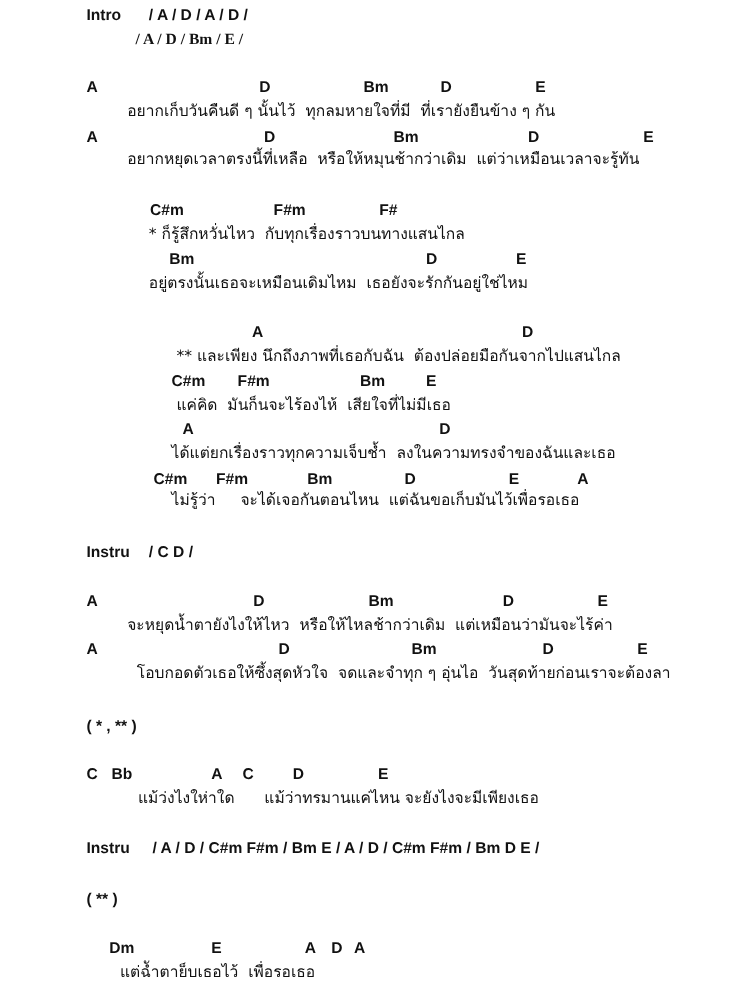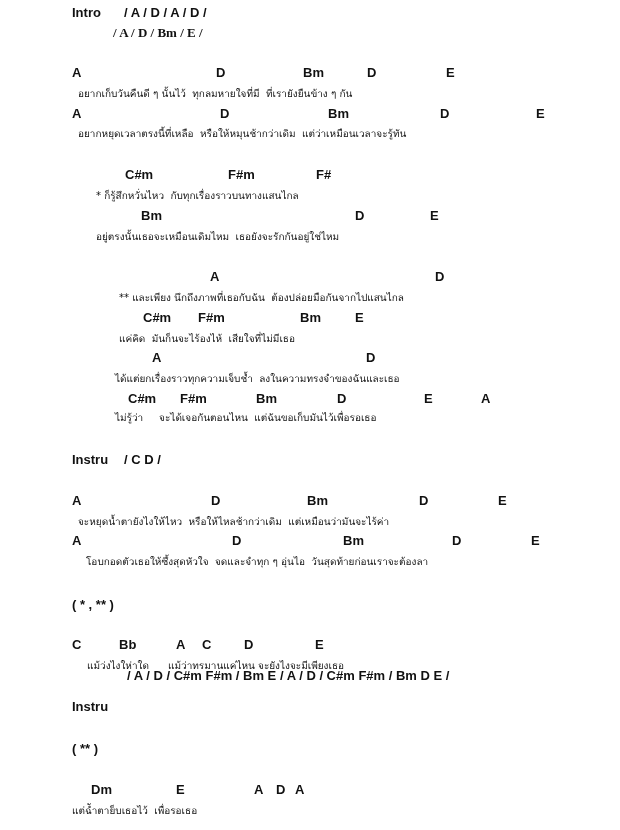--- a/index.html
+++ b/index.html
@@ -1,20 +1,20 @@
 <!DOCTYPE html>
 <html><head>
 <meta charset="utf-8">
 <style>
   html, body { margin:0; padding:0; background:#ffffff; }
   body { width:620px; height:830px; position:relative; overflow:hidden;
          font-family:"DejaVu Sans","Liberation Sans",sans-serif; color:#111; }
   .ln { position:absolute; white-space:pre; line-height:18px; height:18px; }
   .b { font-weight:bold; font-size:13px; font-family:"Liberation Sans","DejaVu Sans",sans-serif; }
-  .lyr { font-size:10px; font-family:"DejaVu Sans","Liberation Sans",sans-serif; }
+  .lyr { font-size:13px; font-family:"DejaVu Sans","Liberation Sans",sans-serif;margin-left:28px; }
   .ch { position:absolute; white-space:pre; font-weight:bold; font-size:13px;
         font-family:"Liberation Sans","DejaVu Sans",sans-serif; line-height:18px; }
 </style>
 </head>
 <body>
 
 <div class="ln b" style="left:72px;top:4px;"><span>Intro</span></div>
 <div class="ln b" style="left:124px;top:4px;">/ A / D / A / D /</div>
 <div class="ln b" style="left:113px;top:24px;font-family:Liberation Serif, serif;">/ A / D / Bm / E /</div>
 
@@ -44,21 +44,21 @@
 <div class="ln lyr" style="left:78px;top:513px;">จะหยุดน้ำตายังไงให้ไหว  หรือให้ไหลช้ากว่าเดิม  แต่เหมือนว่ามันจะไร้ค่า</div>
 <div class="chordrow"></div>
 <div class="ln lyr" style="left:86px;top:553px;">โอบกอดตัวเธอให้ซึ้งสุดหัวใจ  จดและจำทุก ๆ อุ่นไอ  วันสุดท้ายก่อนเราจะต้องลา</div>
 
 <div class="ln b" style="left:72px;top:596px;">( * , ** )</div>
 
 <div class="chordrow"></div>
 <div class="ln lyr" style="left:87px;top:657px;">แม้ว่งไงให่าใด      แม้ว่าทรมานแค่ไหน จะยังไงจะมีเพียงเธอ</div>
 
 <div class="ln b" style="left:72px;top:698px;">Instru</div>
-<div class="ln b" style="left:127px;top:667px;text-align:center;">/ A / D / C#m F#m / Bm E / A / D / C#m F#m / Bm D E /</div>
+<div class="ln b" style="left:127px;top:698px;text-align:center;">/ A / D / C#m F#m / Bm E / A / D / C#m F#m / Bm D E /</div>
 
 <div class="ln b" style="left:72px;top:740px;">( ** )</div>
 
 <div class="chordrow"></div>
 <div class="ln lyr" style="left:72px;top:802px;">แต่ฉัำตาย็บเธอไว้  เพื่อรอเธอ</div>
 
 <span class="ch" style="left: 72px; top: 64px;">A</span>
 <span class="ch" style="left: 216px; top: 64px;">D</span>
 <span class="ch" style="left: 303px; top: 64px;">Bm</span>
 <span class="ch" style="left: 367px; top: 64px;">D</span>
@@ -92,21 +92,21 @@
 <span class="ch" style="left: 211px; top: 492px;">D</span>
 <span class="ch" style="left: 307px; top: 492px;">Bm</span>
 <span class="ch" style="left: 419px; top: 492px;">D</span>
 <span class="ch" style="left: 498px; top: 492px;">E</span>
 <span class="ch" style="left: 72px; top: 532px;">A</span>
 <span class="ch" style="left: 232px; top: 532px;">D</span>
 <span class="ch" style="left: 343px; top: 532px;">Bm</span>
 <span class="ch" style="left: 452px; top: 532px;">D</span>
 <span class="ch" style="left: 531px; top: 532px;">E</span>
 <span class="ch" style="left: 72px; top: 636px;">C</span>
-<span class="ch" style="left: 93px; top: 636px; margin-left: 26px;">Bb</span>
+<span class="ch" style="left: 93px; top: 636px;">Bb</span>
 <span class="ch" style="left: 176px; top: 636px;">A</span>
 <span class="ch" style="left: 202px; top: 636px;">C</span>
 <span class="ch" style="left: 244px; top: 636px;">D</span>
 <span class="ch" style="left: 315px; top: 636px;">E</span>
 <span class="ch" style="left: 91px; top: 781px;">Dm</span>
 <span class="ch" style="left: 176px; top: 781px;">E</span>
 <span class="ch" style="left: 254px; top: 781px;">A</span>
 <span class="ch" style="left: 276px; top: 781px;">D</span>
 <span class="ch" style="left: 295px; top: 781px;">A</span>
 

